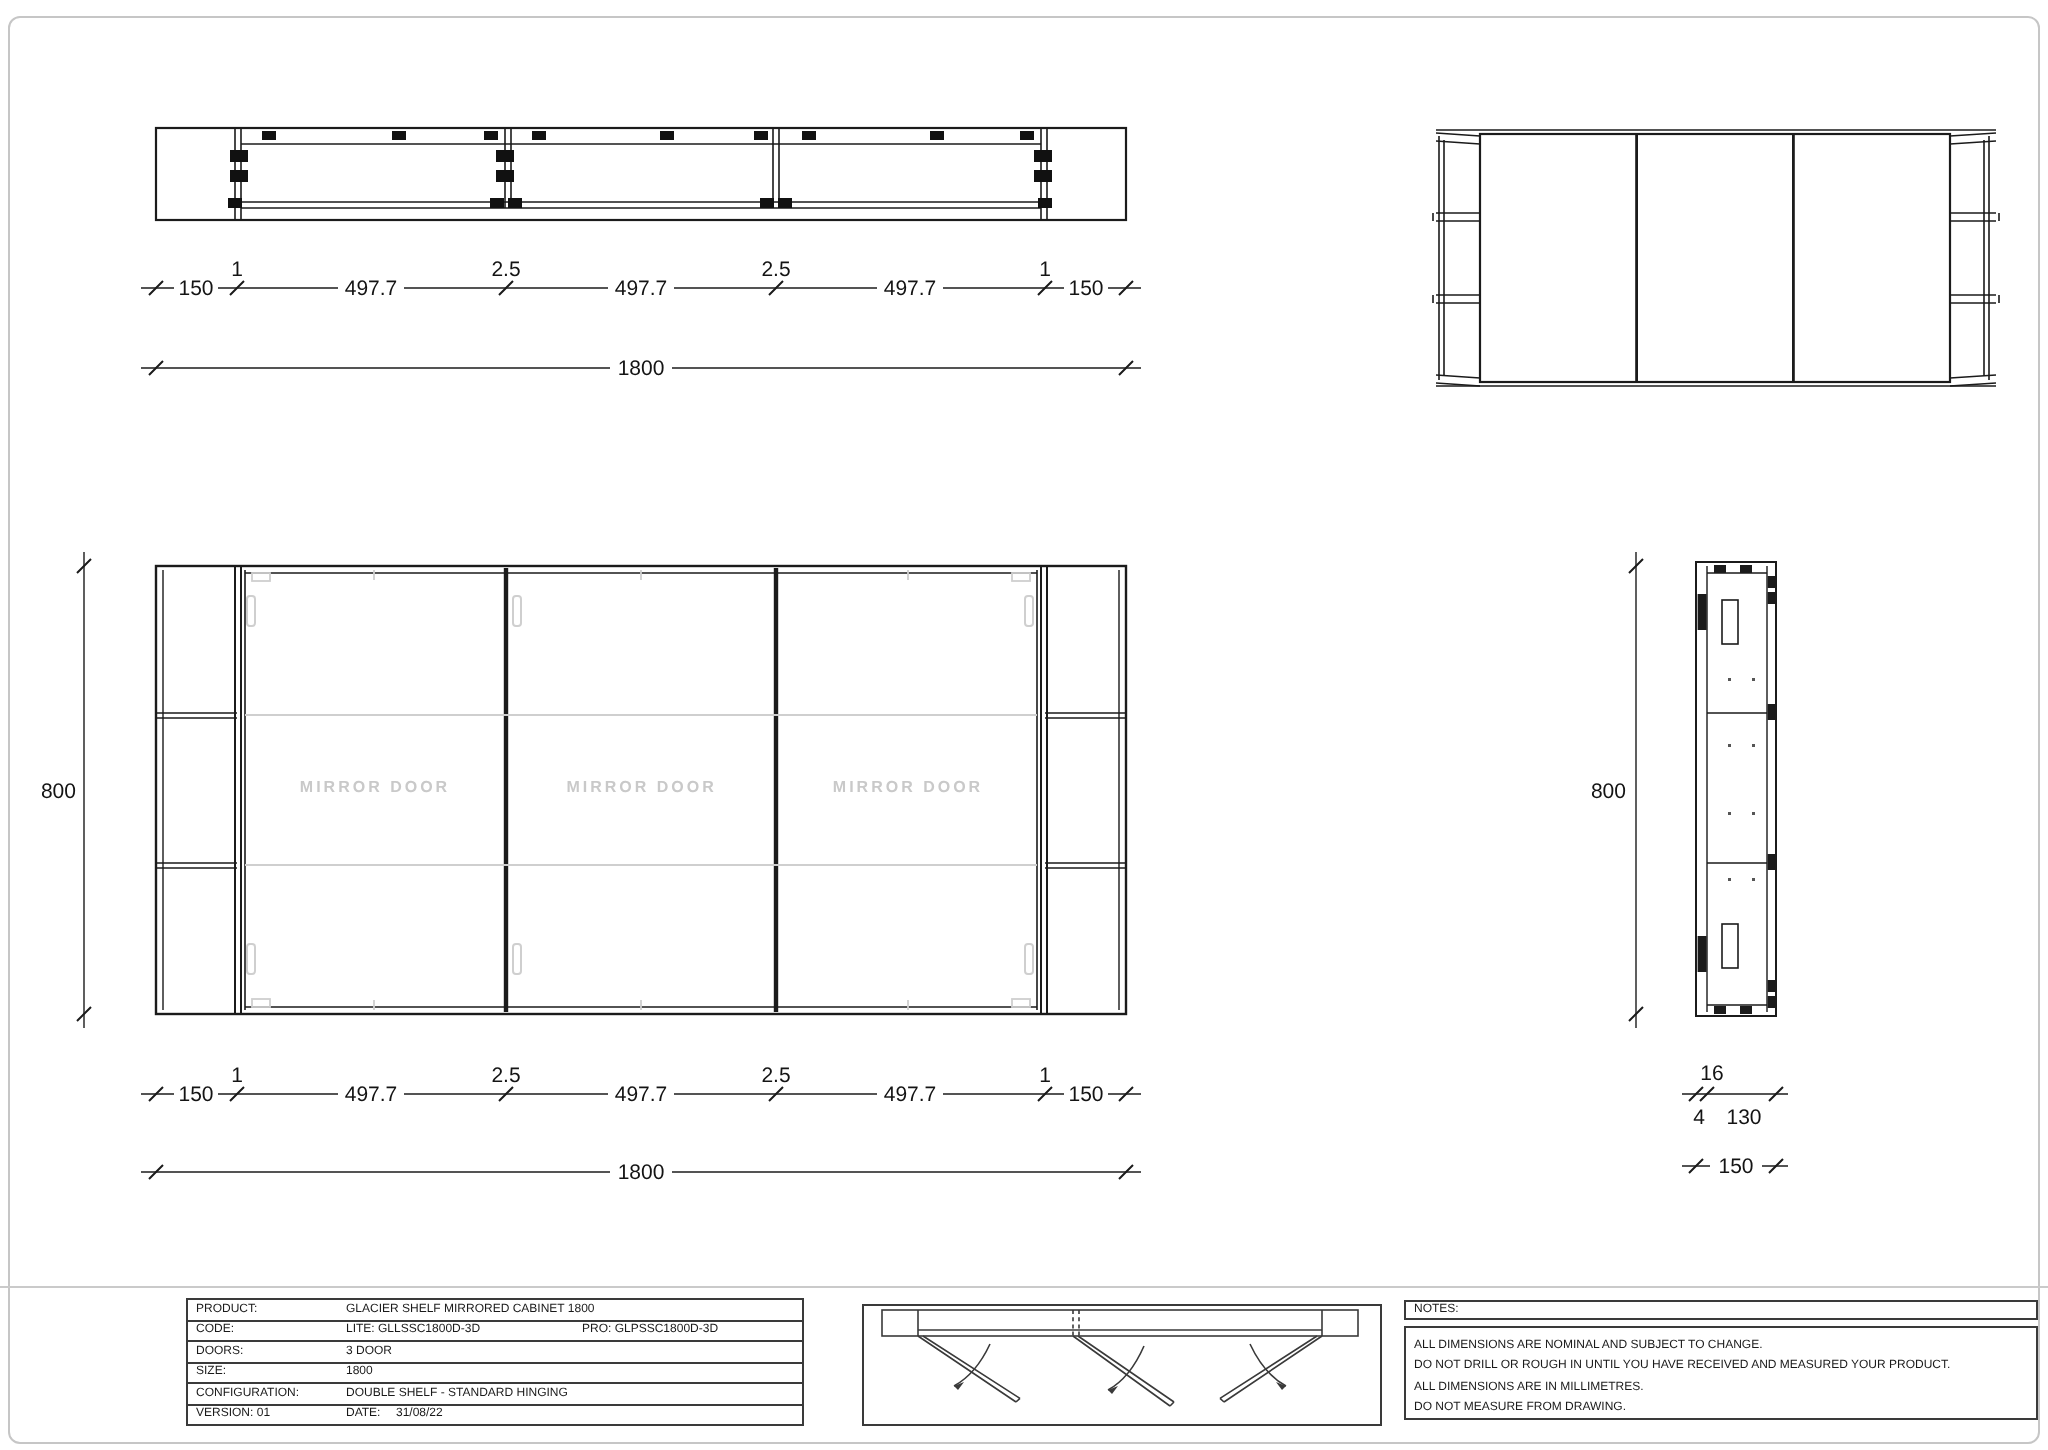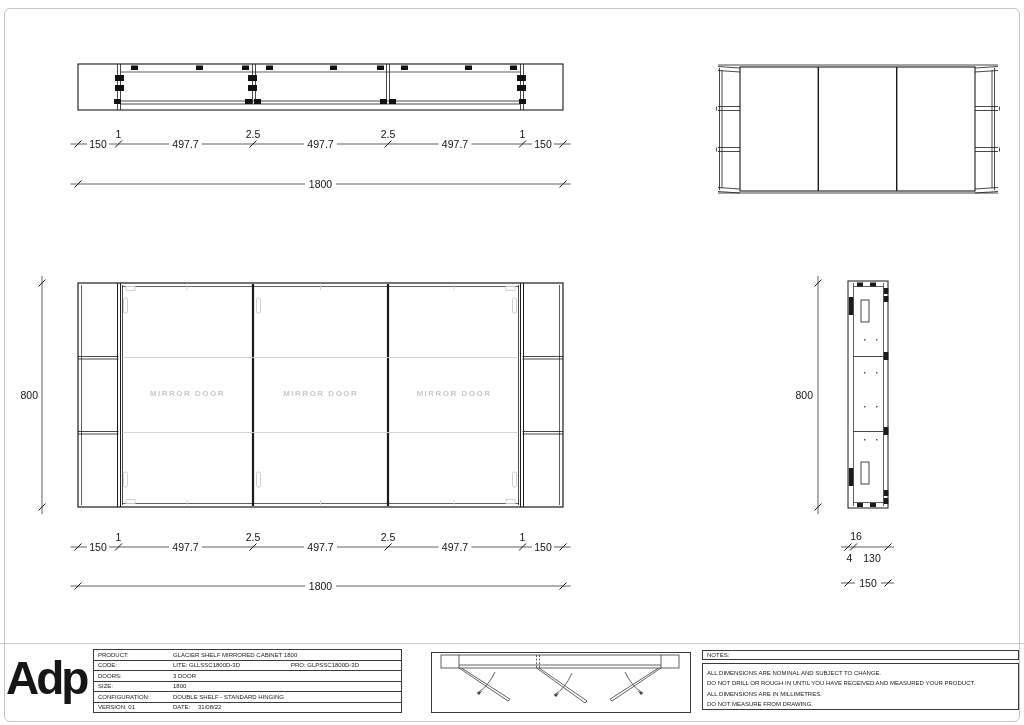--- a/index.html
+++ b/index.html
@@ -227,21 +227,20 @@
       <text class="dim" x="849.5" y="562" text-anchor="middle">4</text>
       <text class="dim" x="872" y="562" text-anchor="middle">130</text>
       <path d="M841,583 H894" stroke="#1b1b1b" stroke-width="0.7"></path>
       <rect x="855" y="578" width="26" height="10" fill="#fff"></rect>
       <path d="M844.5,586.5 L851.5,579.5 M884.5,586.5 L891.5,579.5" stroke="#1b1b1b" stroke-width="1"></path>
       <text class="dim" x="868" y="586.5" text-anchor="middle">150</text>
     </g>
   </svg>
 
   <div class="titlebar">
-    <div class="logo">Adp</div>
 
     <div class="tblock">
       <div class="tb-row">
         <span class="tb-label">PRODUCT:</span>
         <span class="tb-val">GLACIER SHELF MIRRORED CABINET 1800</span>
       </div>
       <div class="tb-row">
         <span class="tb-label">CODE:</span>
         <span class="tb-val">
           <span class="w118">LITE: GLLSSC1800D-3D</span>

